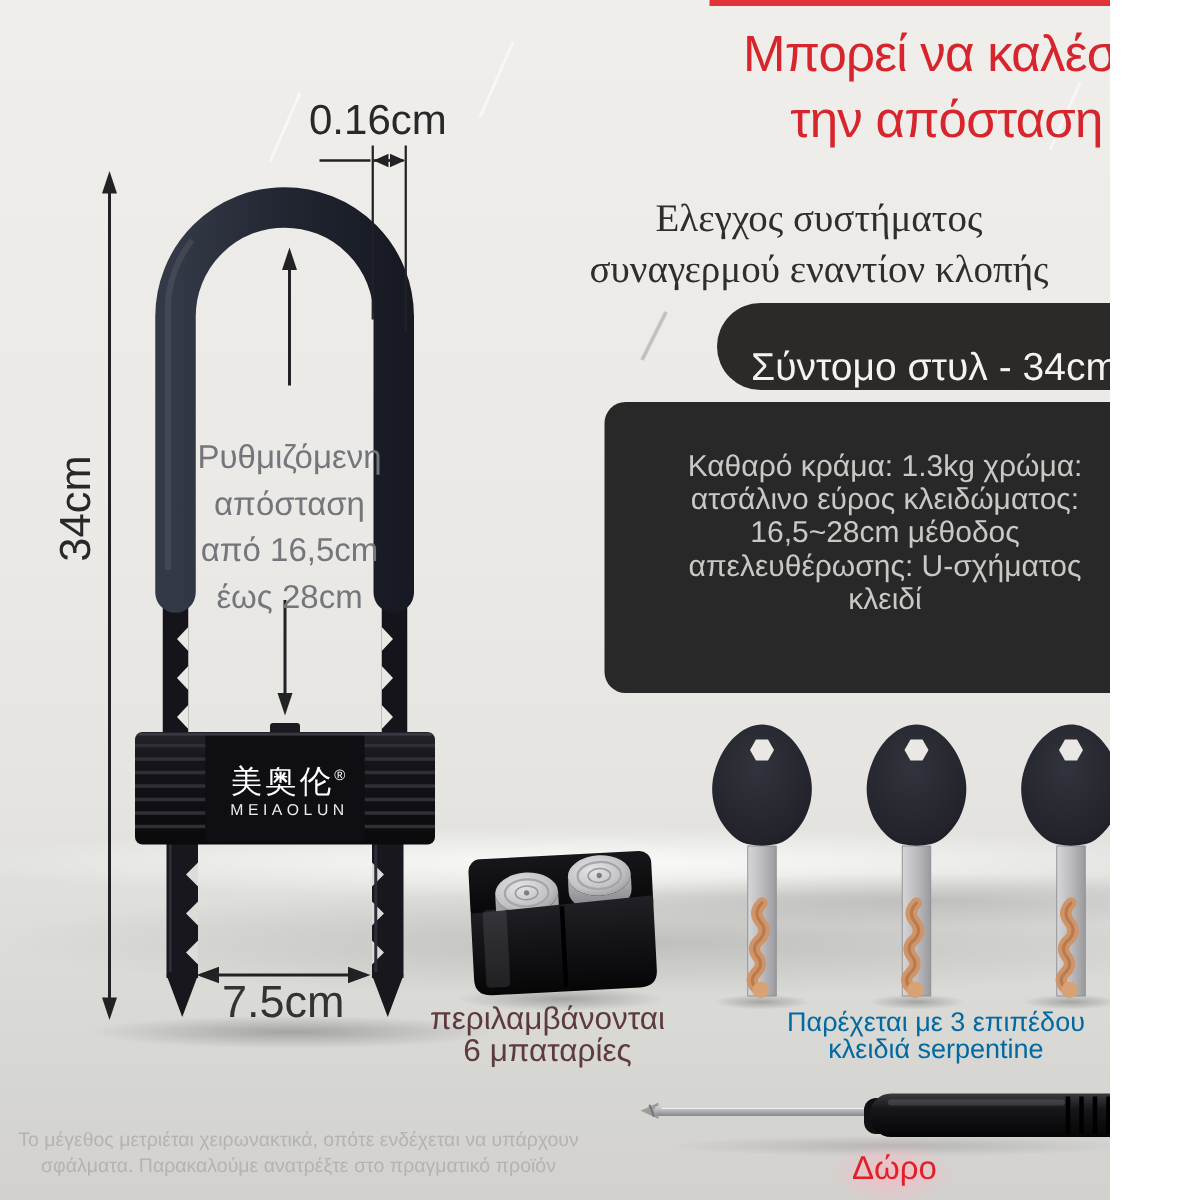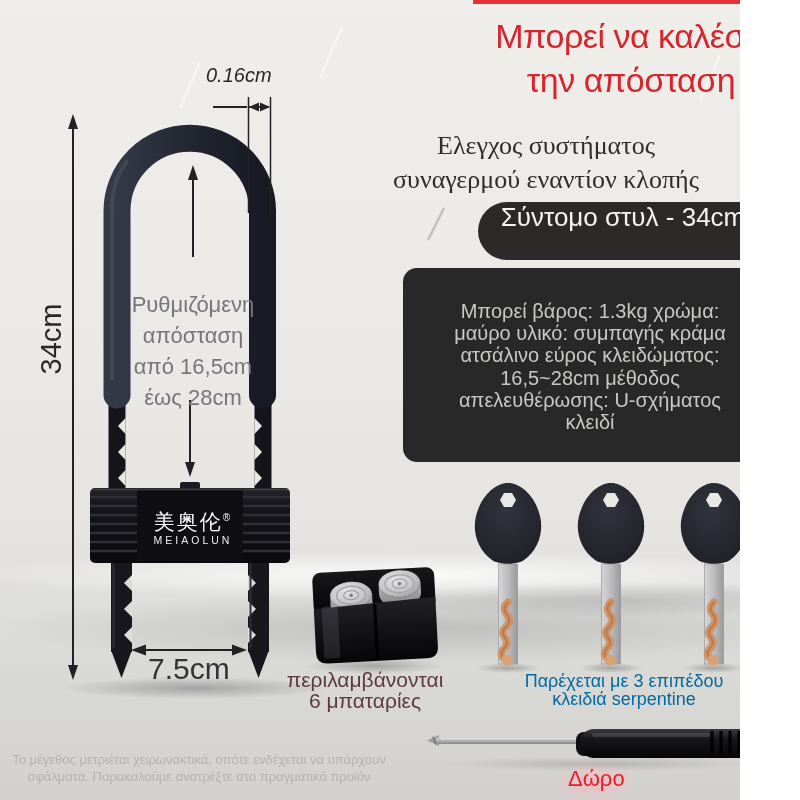--- a/index.html
+++ b/index.html
@@ -5,25 +5,25 @@
   html,body{margin:0;padding:0;}
   body{font-family:"Liberation Sans","DejaVu Sans",sans-serif;}
   .stage{position:relative;width:740px;height:800px;overflow:hidden;background:#eae9e6;}
   .stage svg{position:absolute;left:0;top:0;}
   .abs{position:absolute;}
   .ctr{text-align:center;}
   .alert-heading{left:470px;top:14px;width:322px;font-size:34px;line-height:44px;
     letter-spacing:-0.5px;color:#d6252c;font-weight:500;}
   .subtitle{left:385px;top:129px;width:322px;font-size:26px;line-height:34px;color:#2e2e2e;font-family:Liberation Serif, serif;}
   .badge{left:478px;top:202px;width:290px;height:58px;background:#2b2a29;border-radius:29px;
-    display:flex;align-items:flex-start;justify-content:center;font-size:26px;color:#f4f3f1;}
+    display:flex;align-items:flex-end;justify-content:center;font-size:26px;color:#f4f3f1;}
   .spec-box{left:403px;top:268px;width:374px;height:194px;background:#292828;border-radius:14px;
     color:#c9c8c5;font-size:20px;line-height:22.2px;box-sizing:border-box;padding-top:32px;}
   .lock-note{left:116px;top:289px;width:154px;font-size:22px;line-height:31px;color:#75767b;}
-  .dim-top{left:206px;top:64px;font-size:20px;color:#28282a;font-style:italic;}
+  .dim-top{left:206px;top:64px;font-size:28px;color:#28282a;}
   .dim-left{left:8px;top:324px;width:84px;height:30px;font-size:29px;color:#28282a;
     transform:rotate(-90deg);}
   .dim-bottom{left:148px;top:652px;font-size:30px;color:#333336;}
   .brand{left:133px;top:506px;width:120px;color:#ffffff;}
   .brand-cn{font-size:21px;letter-spacing:2px;line-height:24px;}
   .brand-reg{font-size:10px;vertical-align:super;}
   .brand-en{font-size:10.5px;letter-spacing:3px;color:#ededee;line-height:12px;}
   .battery-caption{left:280px;top:669px;width:170px;font-size:21px;line-height:21px;color:#5d3a40;}
   .keys-caption{left:502px;top:672px;width:244px;font-size:18px;line-height:18px;color:#0369a1;}
   .gift-label{left:568px;top:766px;font-size:22px;color:#e01f26;}
@@ -283,22 +283,21 @@
   <div class="abs ctr subtitle">
     <div>Ελεγχος συστήματος</div>
     <div>συναγερμού εναντίον κλοπής</div>
   </div>
 
   <div class="abs badge">
     <span>Σύντομο στυλ - 34cm</span>
   </div>
 
   <div class="abs ctr spec-box">
-    <div>Μπορεί βάρος: 1.3kg χρώμα:</div>
-    <div>μαύρο υλικό: συμπαγής κράμα</div>
+    <div>Καθαρό κράμα: 1.3kg χρώμα:</div>
     <div>ατσάλινο εύρος κλειδώματος:</div>
     <div>16,5~28cm μέθοδος</div>
     <div>απελευθέρωσης: U-σχήματος</div>
     <div>κλειδί</div>
   </div>
 
   <div class="abs ctr lock-note">
     <div>Ρυθμιζόμενη</div>
     <div>απόσταση</div>
     <div>από 16,5cm</div>

